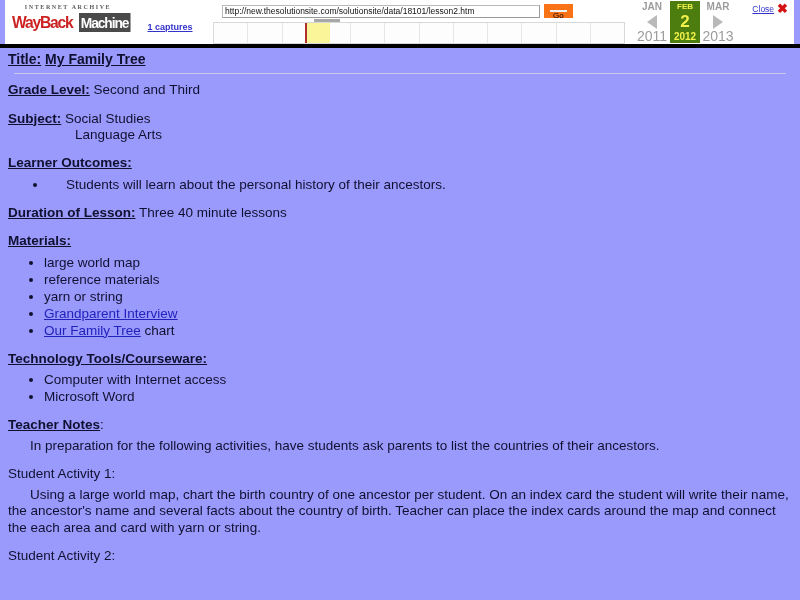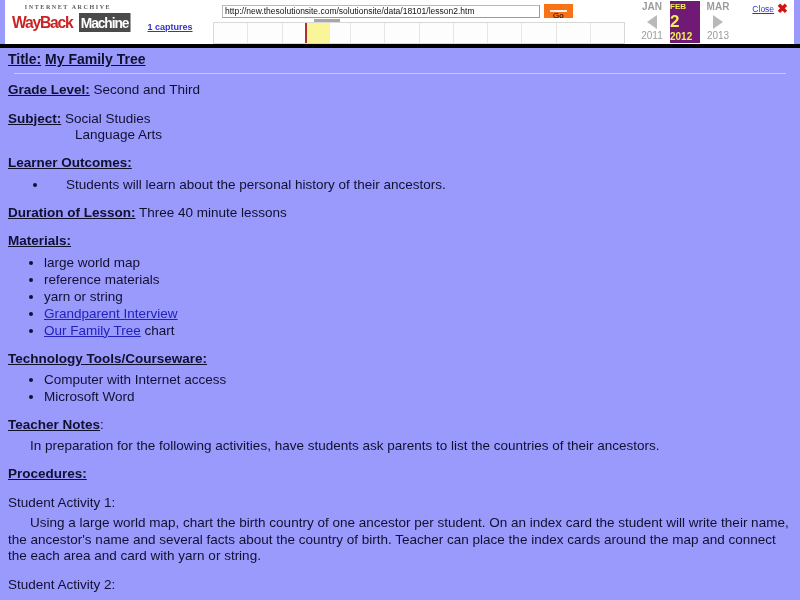--- a/index.html
+++ b/index.html
@@ -110,31 +110,31 @@
   #wm-datenav {
     position: absolute; left: 634px; top: 1px;
     display: flex; align-items: stretch; height: 42px;
   }
   .wm-nav-col {
     width: 36px; text-align: center; position: relative;
     display: flex; flex-direction: column; justify-content: space-between;
     padding: 1px 0 2px 0;
   }
   .wm-nav-mon { font-size: 10px; font-weight: bold; color: #9c9c9c; line-height: 10px; }
-  .wm-nav-yr  { font-size: 10px; color: #9c9c9c; line-height: 10px; }
+  .wm-nav-yr  { font-size: 14px; color: #9c9c9c; line-height: 10px; }
   .wm-arrow {
     width: 0; height: 0; margin: 0 auto;
     border-top: 7px solid transparent; border-bottom: 7px solid transparent;
   }
   .wm-arrow-left  { border-right: 10px solid #b9b9b9; }
   .wm-arrow-right { border-left: 10px solid #b9b9b9; }
   #wm-nav-current {
-    width: 30px; background: #701a75; color: #f2f24a;
+    width: 30px; background: #4d7c0f; color: #f2f24a;
     display: flex; flex-direction: column; justify-content: space-between;
-    padding: 1px 0 1px 0;
+    align-items: center; padding: 1px 0 1px 0;
   }
   #wm-cur-mon { font-size: 8px; font-weight: bold; line-height: 10px; }
   #wm-cur-day { font-size: 17px; font-weight: bold; line-height: 18px; }
   #wm-cur-yr  { font-size: 10px; font-weight: bold; line-height: 10px; }
 
   
   #wm-close-wrap {
     position: absolute; right: 12px; top: 3px;
     display: flex; align-items: center; gap: 3px;
   }
@@ -312,23 +312,20 @@
     <ul class="mat">
       <li><span>Computer with Internet access</span></li>
       <li><span>Microsoft Word</span></li>
     </ul>
 
     <div class="tight">
       <span class="lbl">Teacher Notes</span><span class="val">:</span>
     </div>
     <div class="para para-indent">In preparation for the following activities, have students ask parents to list the countries of their ancestors.</div>
 
-    <div class="blk">
-      <span class="lbl">Procedures:</span>
-    </div>
 
     <div class="tight">Student Activity 1:</div>
     <div class="para para-indent">Using a large world map, chart the birth country of one ancestor per student. On an index card the student will write their name, the ancestor's name and several facts about the country of birth. Teacher can place the index cards around the map and connect the each area and card with yarn or string.</div>
 
     <div>Student Activity 2:</div>
 
   </div>
 </div>
 
 </body></html>

